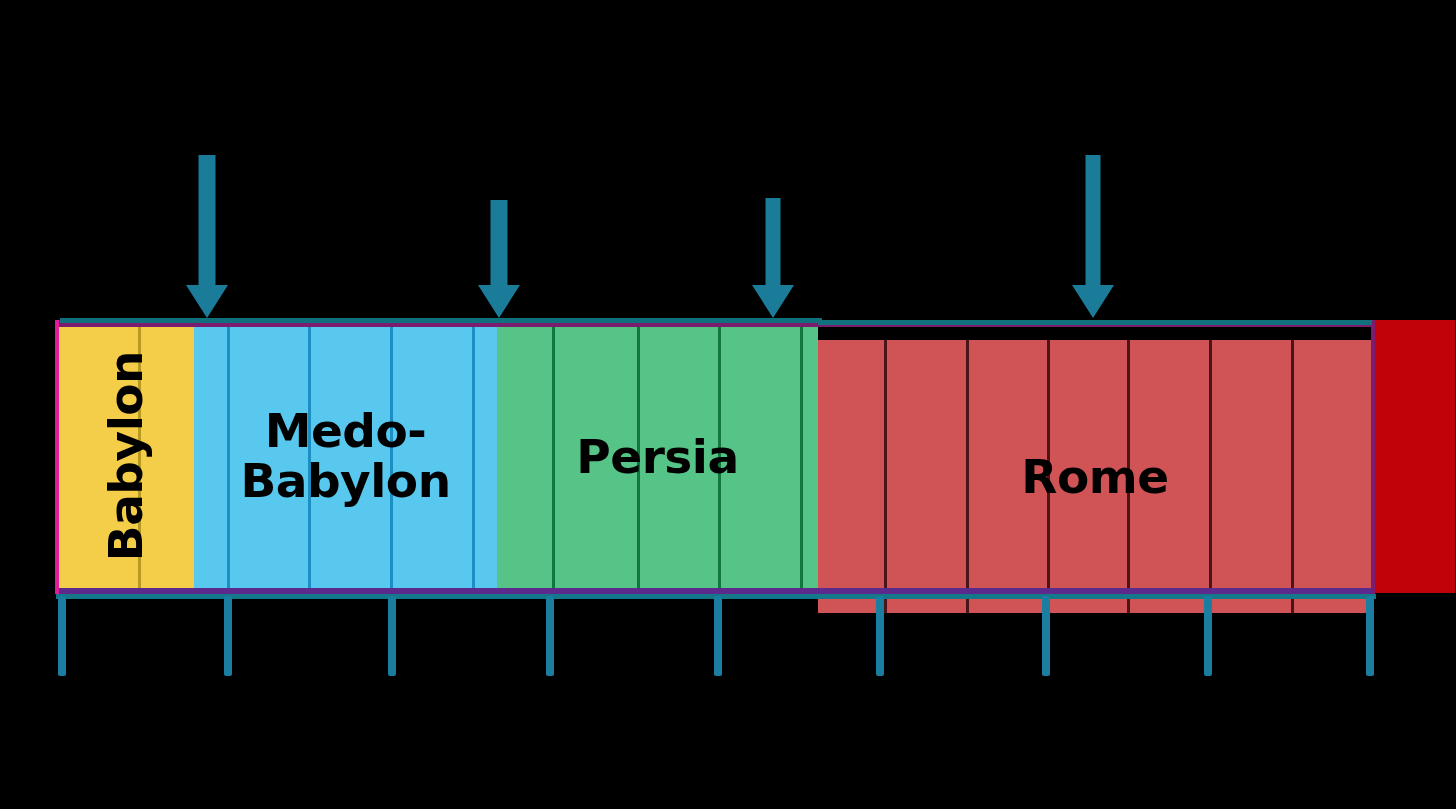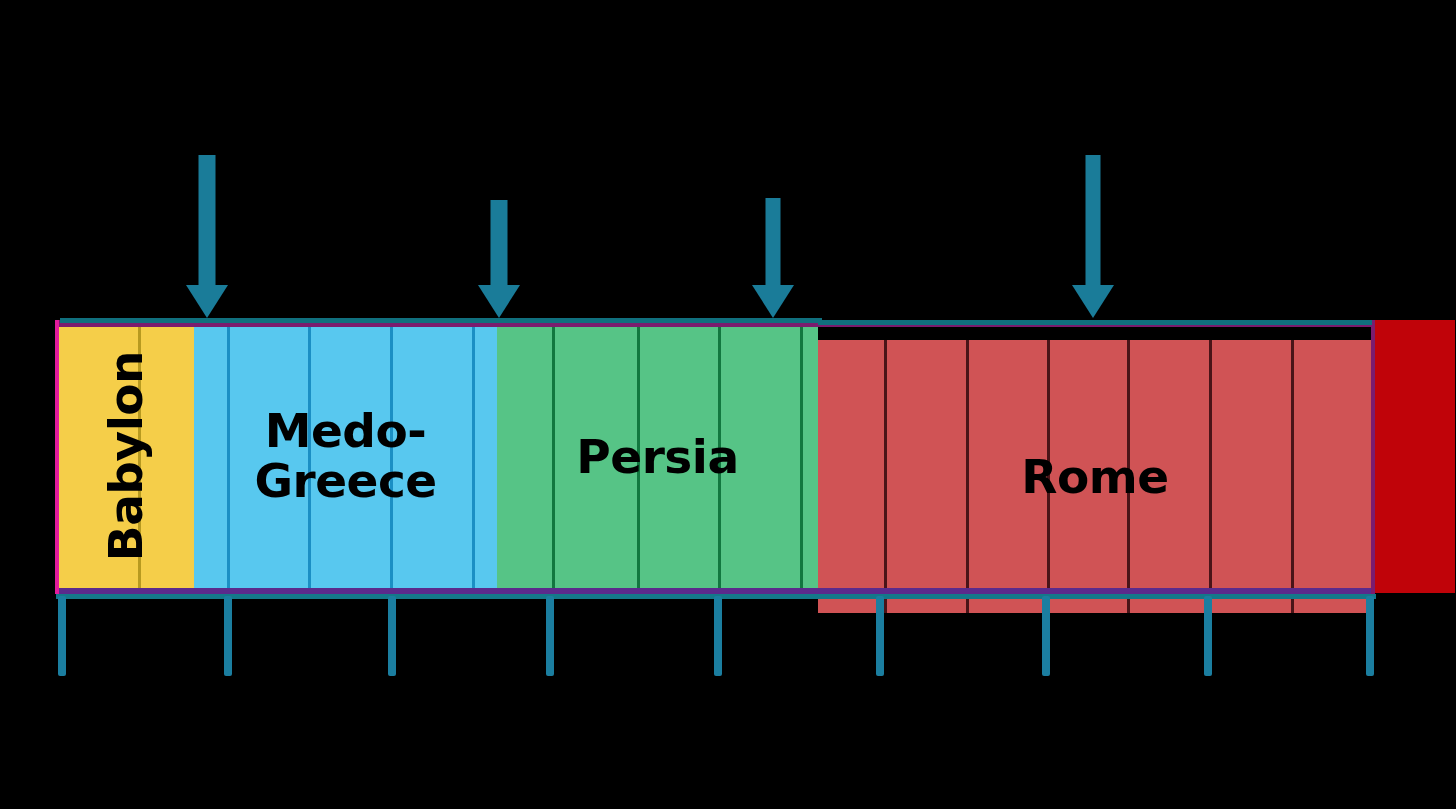--- a/index.html
+++ b/index.html
@@ -178,21 +178,21 @@
         <div class="vert-wrap">
           <span class="vert-text">Babylon</span>
         </div>
       </div>
       <div class="empire-band" style="left: 138px; width: 303px; background: rgb(88, 200, 239);">
         <div class="divider" style="left: 33px; background: rgb(27, 143, 196);"></div>
         <div class="divider" style="left: 114px; background: rgb(27, 143, 196);"></div>
         <div class="divider" style="left: 196px; background: rgb(27, 143, 196);"></div>
         <div class="divider" style="left: 278px; background: rgb(27, 143, 196);"></div>
         <div class="band-label">Medo-
-Greece</div>
+Babylon</div>
       </div>
       <div class="empire-band" style="left: 441px; width: 321px; background: rgb(86, 196, 134);">
         <div class="divider" style="left: 55px; background: rgb(18, 119, 63);"></div>
         <div class="divider" style="left: 140px; background: rgb(18, 119, 63);"></div>
         <div class="divider" style="left: 221px; background: rgb(18, 119, 63);"></div>
         <div class="divider" style="left: 303px; background: rgb(18, 119, 63);"></div>
         <div class="band-label">Persia</div>
       </div>
       <div class="empire-band" style="left: 762px; width: 554px; background: rgb(208, 83, 85); margin-top: 20px;">
         <div class="divider" style="left: 66px; background: rgb(74, 20, 24);"></div>

